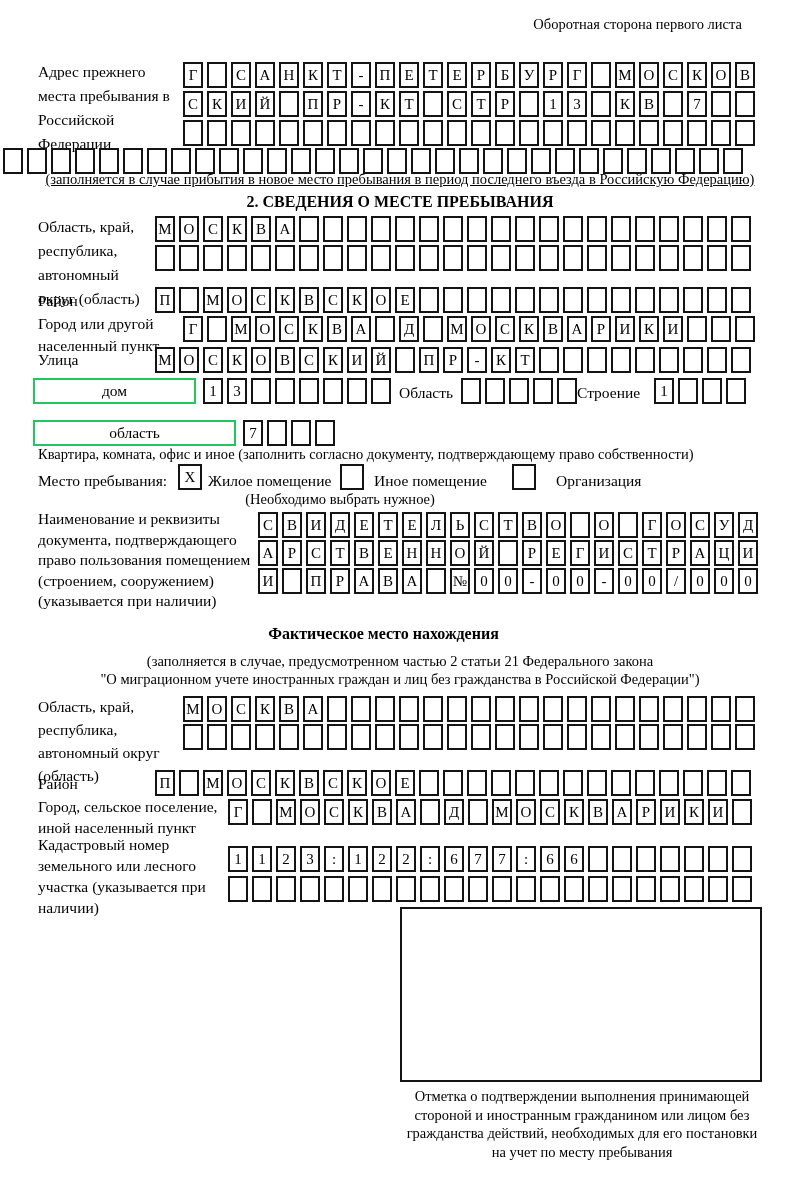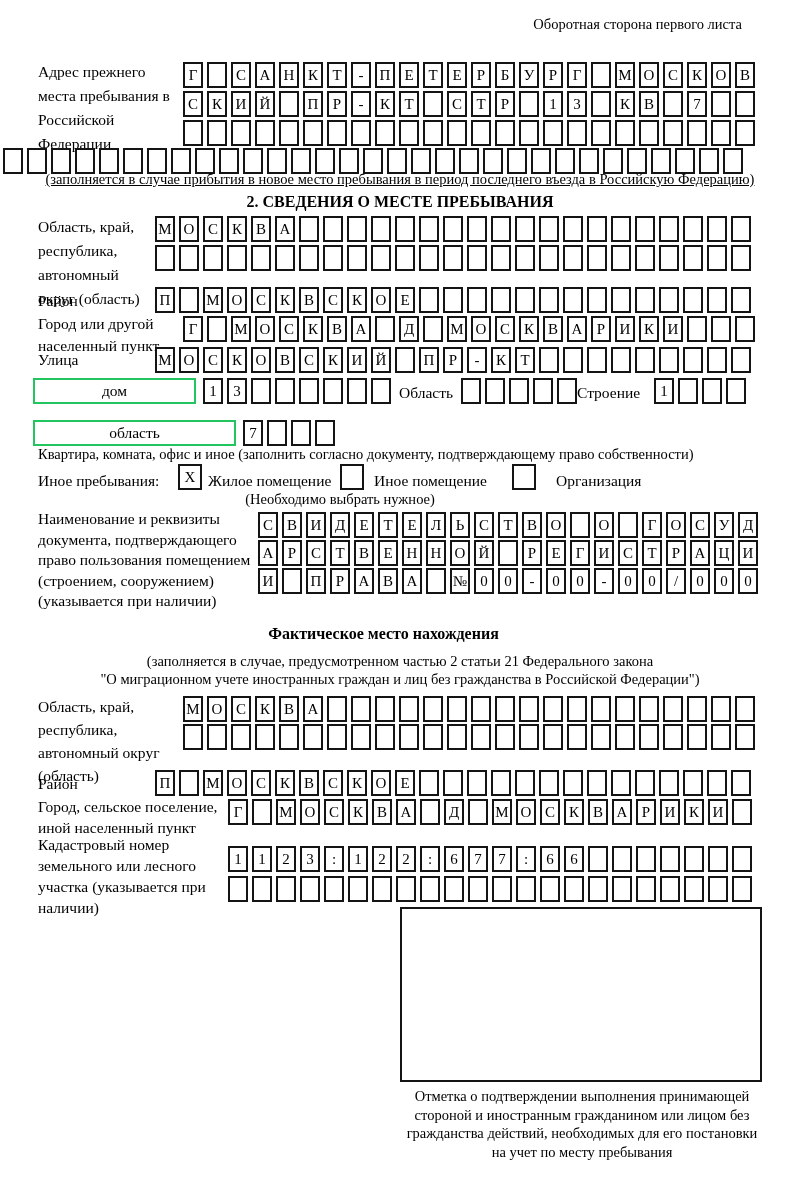--- a/index.html
+++ b/index.html
@@ -324,21 +324,21 @@
 
   <div class="widebox" style="left:33px; top:420px; width:203px;">область</div>
   <div class="cellrow" style="left:243px; top:420px;">
       <span class="cell">7</span>
       <span class="cell"></span>
       <span class="cell"></span>
       <span class="cell"></span>
     </div>
   <div class="note" style="left:38px; top:446px;">Квартира, комната, офис и иное (заполнить согласно документу, подтверждающему право собственности)</div>
 
-  <div class="label" style="left:38px; top:469px;">Иное пребывания:</div>
+  <div class="label" style="left:38px; top:469px;">Место пребывания:</div>
   <div class="checkbox" style="left:178px; top:464px;">X</div>
   <div class="label" style="left:208px; top:469px;">Жилое помещение</div>
   <div class="checkbox" style="left:340px; top:464px;"></div>
   <div class="label" style="left:374px; top:469px;">Иное помещение</div>
   <div class="checkbox" style="left:512px; top:464px;"></div>
   <div class="label" style="left:556px; top:469px;">Организация</div>
   <div class="note center" style="left:140px; top:491px; width:400px;">(Необходимо выбрать нужное)</div>
 
   <div class="label" style="left:38px; top:509px; width:218px; line-height:20.5px;">Наименование и реквизиты документа, подтверждающего право пользования помещением (строением, сооружением) (указывается при наличии)</div>
   <div class="cellrow" style="left:258px; top:512px;">

